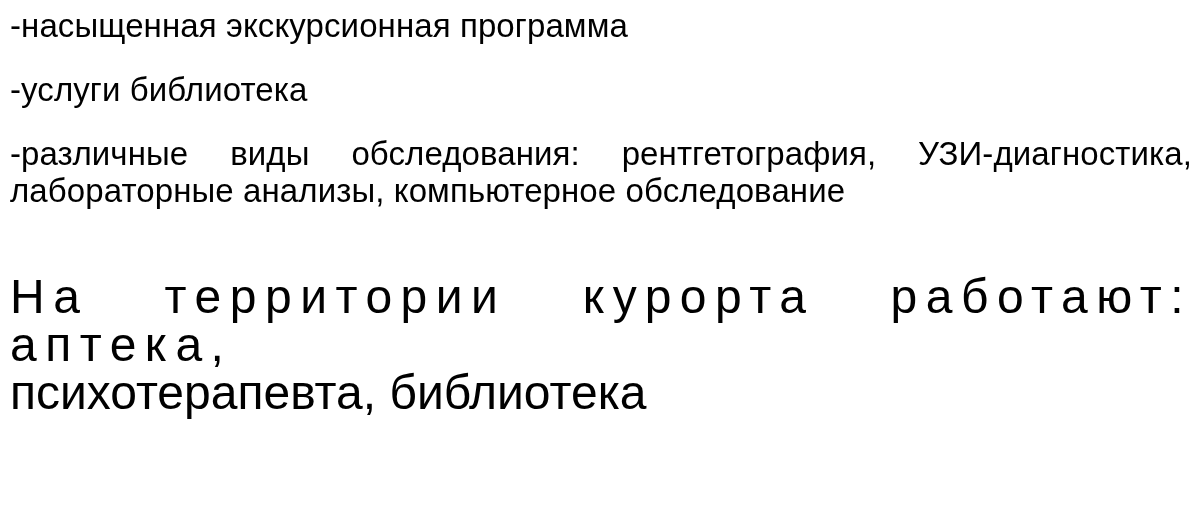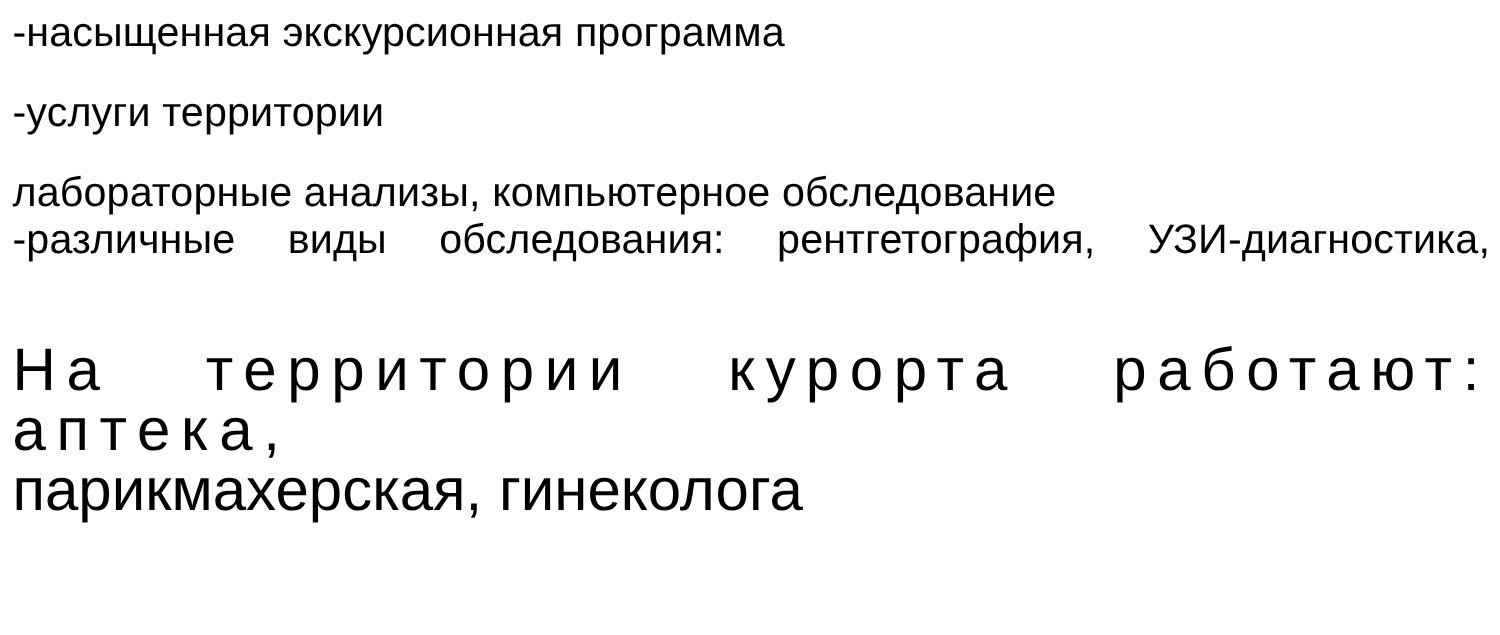--- a/index.html
+++ b/index.html
@@ -51,27 +51,27 @@
 </head>
 <body>
 
 <div class="doc">
 
   <p class="para">
     <span class="line">-насыщенная экскурсионная программа</span>
   </p>
 
   <p class="para">
-    <span class="line">-услуги территории</span>
+    <span class="line">-услуги библиотека</span>
   </p>
 
 
   <p class="para">
+    <span class="line justify">-различные виды обследования: рентгетография, УЗИ-диагностика,</span>
     <span class="line">лабораторные анализы, компьютерное обследование</span>
-    <span class="line justify">-различные виды обследования: рентгетография, УЗИ-диагностика,</span>
   </p>
 
   <p class="footer-para">
     <span class="line first-line">На территории курорта работают: аптека,</span>
-    <span class="line">парикмахерская, гинеколога</span>
+    <span class="line">психотерапевта, библиотека</span>
   </p>
 
 </div>
 
 </body></html>

